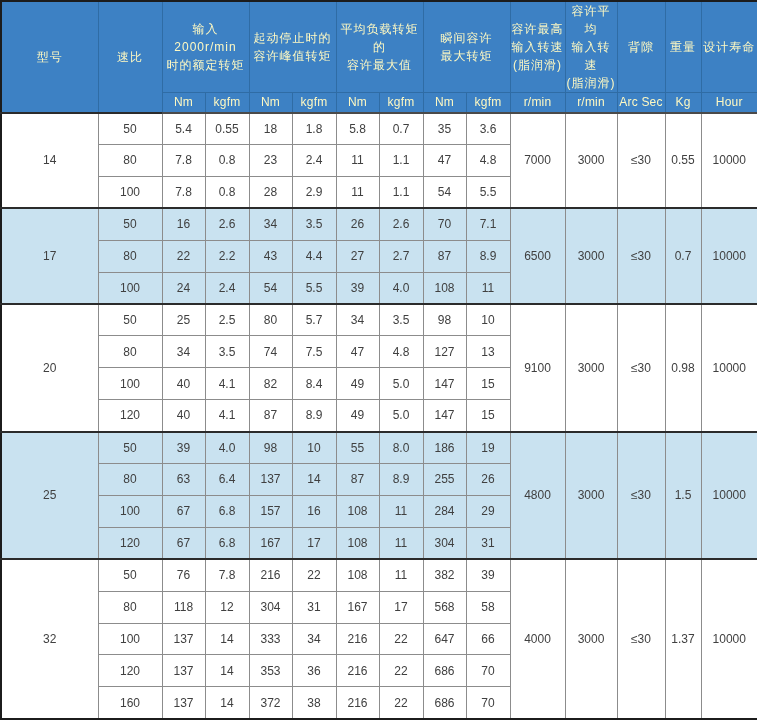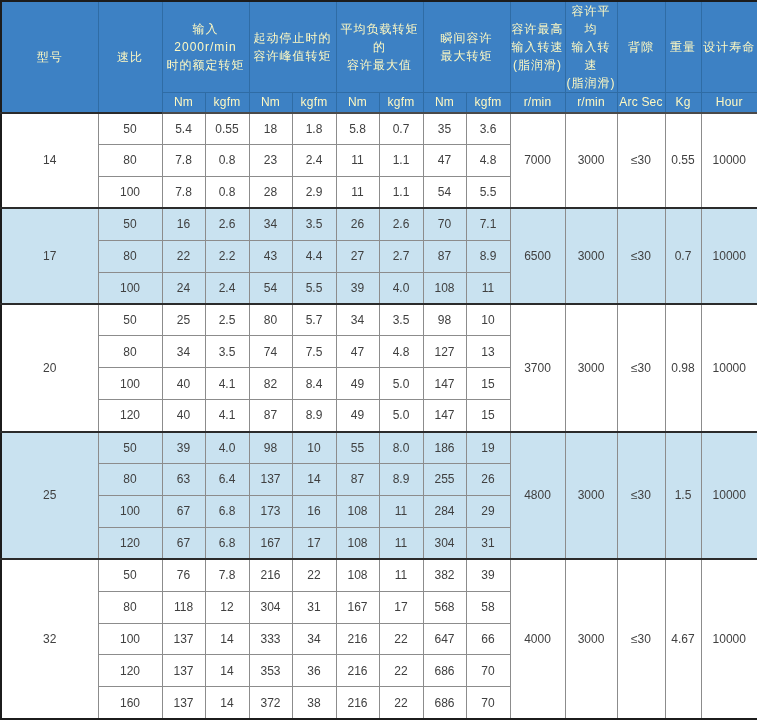--- a/index.html
+++ b/index.html
@@ -190,21 +190,21 @@
           <td class="model-cell" rowspan="4">20</td>
           <td class="ratio-cell">50</td>
           <td class="value-cell">25</td>
           <td class="value-cell">2.5</td>
           <td class="value-cell">80</td>
           <td class="value-cell">5.7</td>
           <td class="value-cell">34</td>
           <td class="value-cell">3.5</td>
           <td class="value-cell">98</td>
           <td class="value-cell">10</td>
-          <td class="shared-cell" rowspan="4">3700</td>
+          <td class="shared-cell" rowspan="4">9100</td>
           <td class="shared-cell" rowspan="4">3000</td>
           <td class="shared-cell" rowspan="4">≤30</td>
           <td class="shared-cell" rowspan="4">0.98</td>
           <td class="shared-cell" rowspan="4">10000</td>
         </tr>
         <tr>
           <td class="ratio-cell">80</td>
           <td class="value-cell">34</td>
           <td class="value-cell">3.5</td>
           <td class="value-cell">74</td>
@@ -261,21 +261,21 @@
           <td class="value-cell">14</td>
           <td class="value-cell">87</td>
           <td class="value-cell">8.9</td>
           <td class="value-cell">255</td>
           <td class="value-cell">26</td>
         </tr>
         <tr class="shaded">
           <td class="ratio-cell">100</td>
           <td class="value-cell">67</td>
           <td class="value-cell">6.8</td>
-          <td class="value-cell">173</td>
+          <td class="value-cell">157</td>
           <td class="value-cell">16</td>
           <td class="value-cell">108</td>
           <td class="value-cell">11</td>
           <td class="value-cell">284</td>
           <td class="value-cell">29</td>
         </tr>
         <tr class="shaded">
           <td class="ratio-cell">120</td>
           <td class="value-cell">67</td>
           <td class="value-cell">6.8</td>
@@ -293,21 +293,21 @@
           <td class="value-cell">7.8</td>
           <td class="value-cell">216</td>
           <td class="value-cell">22</td>
           <td class="value-cell">108</td>
           <td class="value-cell">11</td>
           <td class="value-cell">382</td>
           <td class="value-cell">39</td>
           <td class="shared-cell" rowspan="5">4000</td>
           <td class="shared-cell" rowspan="5">3000</td>
           <td class="shared-cell" rowspan="5">≤30</td>
-          <td class="shared-cell" rowspan="5">4.67</td>
+          <td class="shared-cell" rowspan="5">1.37</td>
           <td class="shared-cell" rowspan="5">10000</td>
         </tr>
         <tr>
           <td class="ratio-cell">80</td>
           <td class="value-cell">118</td>
           <td class="value-cell">12</td>
           <td class="value-cell">304</td>
           <td class="value-cell">31</td>
           <td class="value-cell">167</td>
           <td class="value-cell">17</td>

